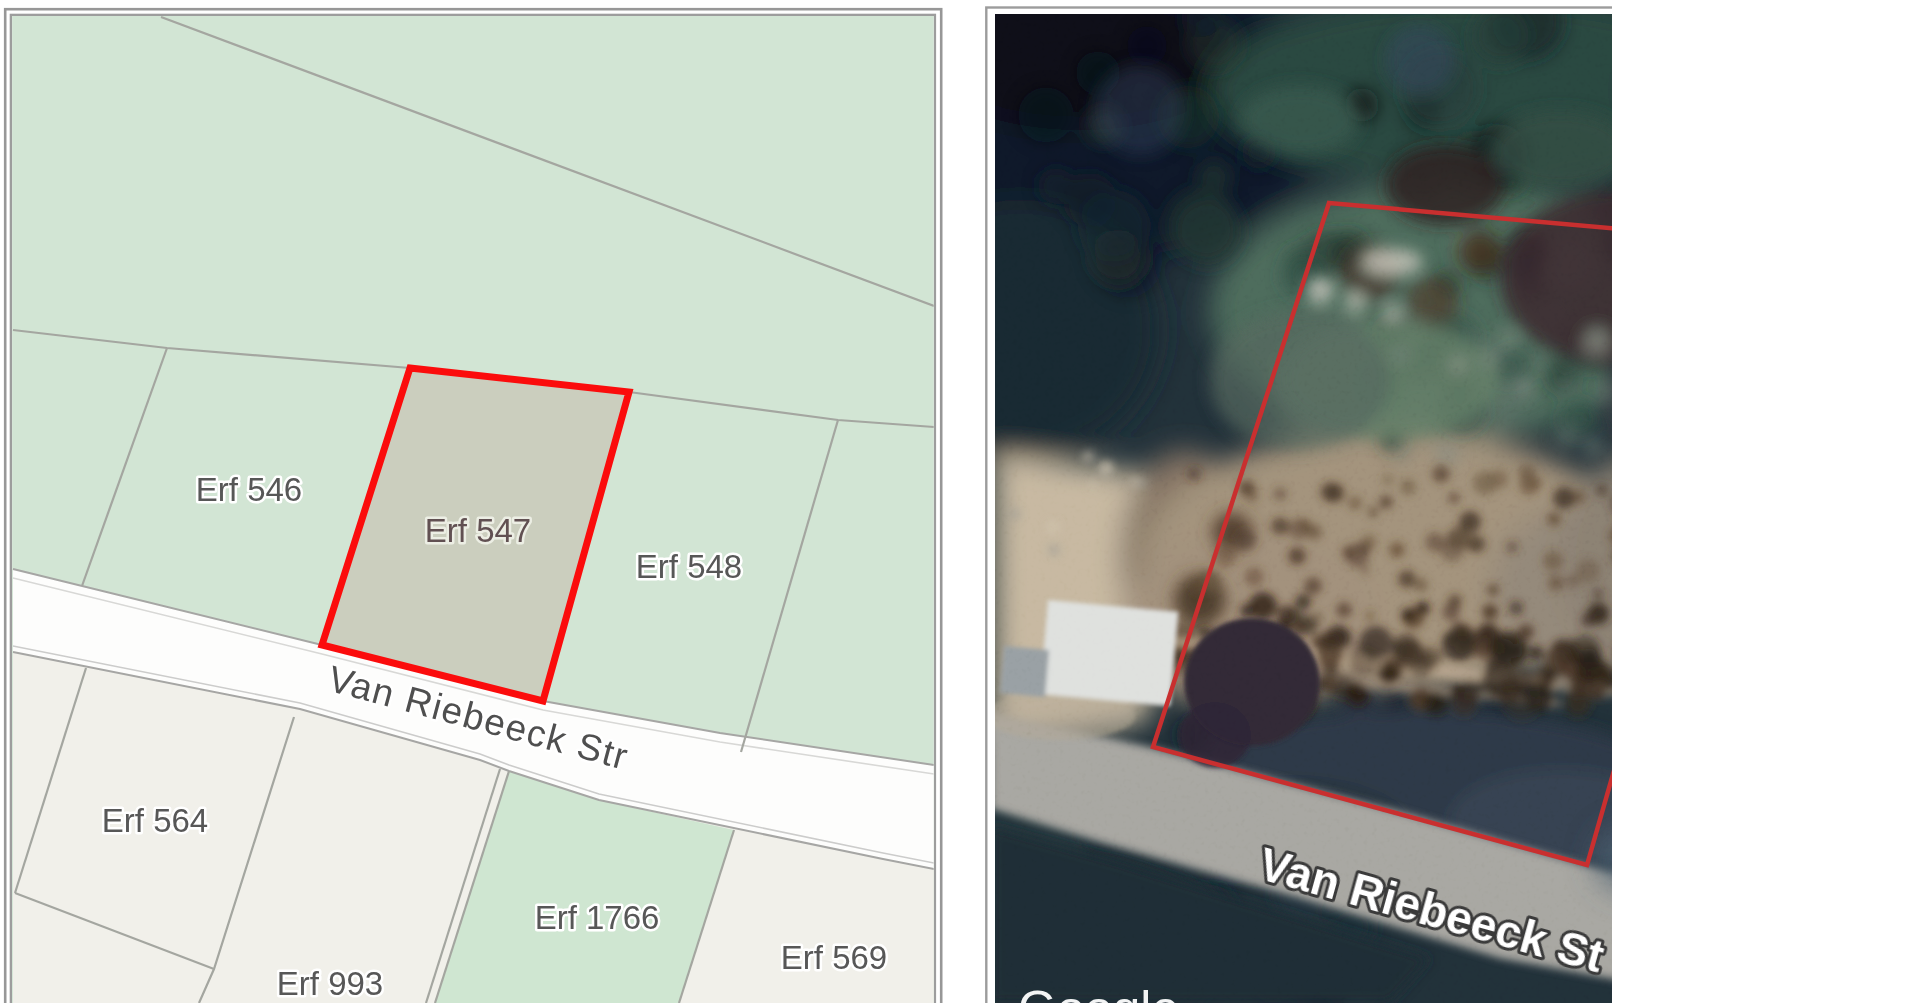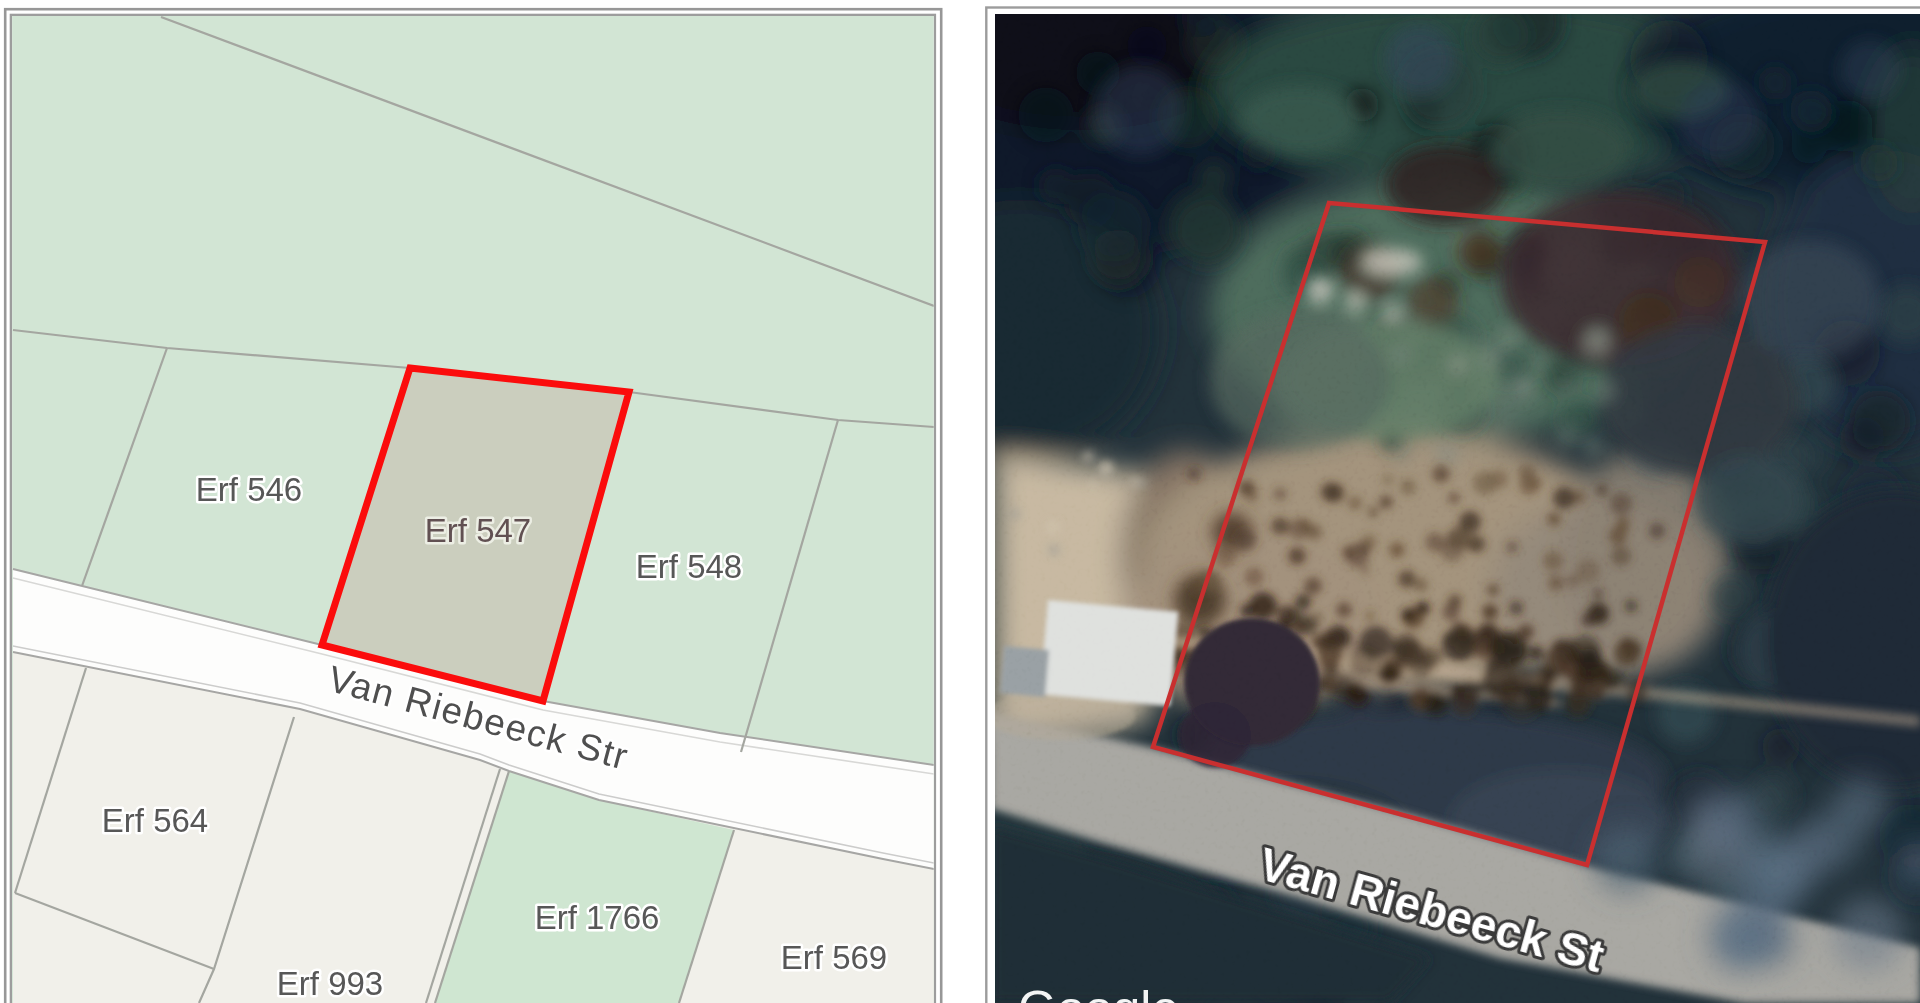--- a/index.html
+++ b/index.html
@@ -1,16 +1,16 @@
 <!DOCTYPE html>
 <html><head>
 <meta charset="utf-8">
 <style>
   html,body{margin:0;padding:0;background:#ffffff;}
-  .page{position:relative;width:1920px;height:1003px;overflow:hidden;background:#fff;
+  .page{position:relative;width:1612px;height:1003px;overflow:hidden;background:#fff;
         font-family:"Liberation Sans", sans-serif;}
   svg text{font-family:"Liberation Sans", sans-serif;}
 </style>
 </head>
 <body>
 <div class="page">
 <svg width="1920" height="1003" viewBox="0 0 1920 1003">
 <defs>
   <clipPath id="clipL">
           <rect x="12.1" y="16.1" width="921.6" height="987"></rect>

